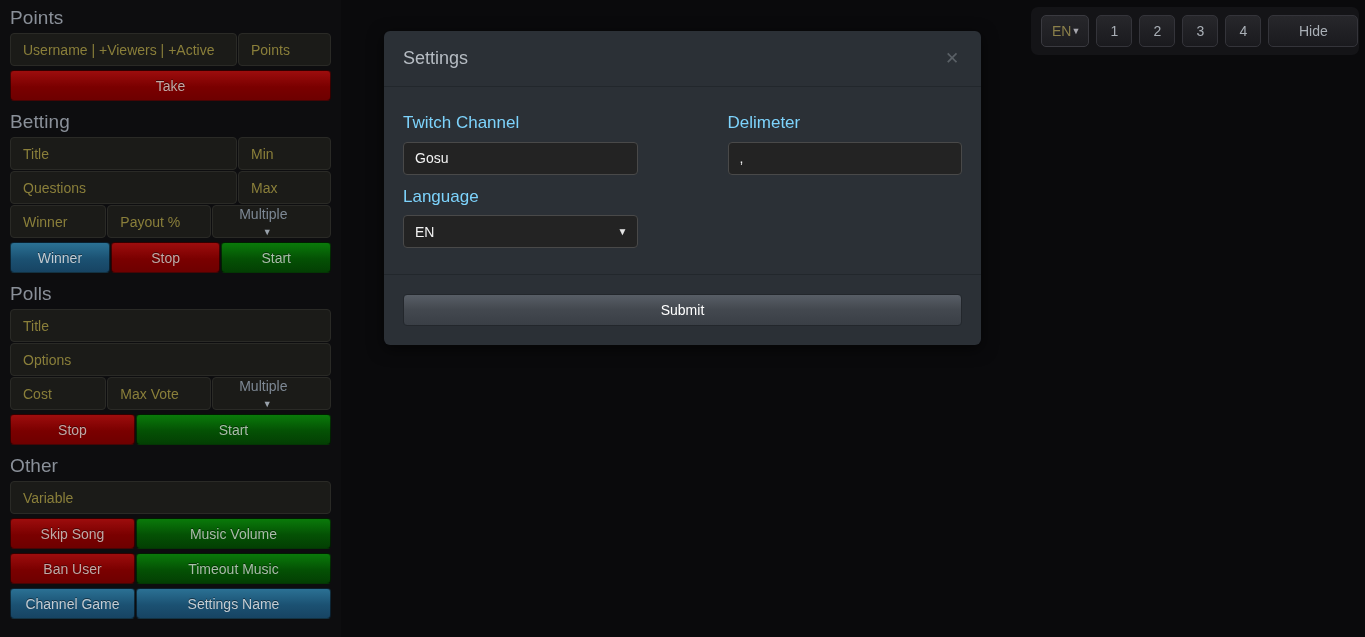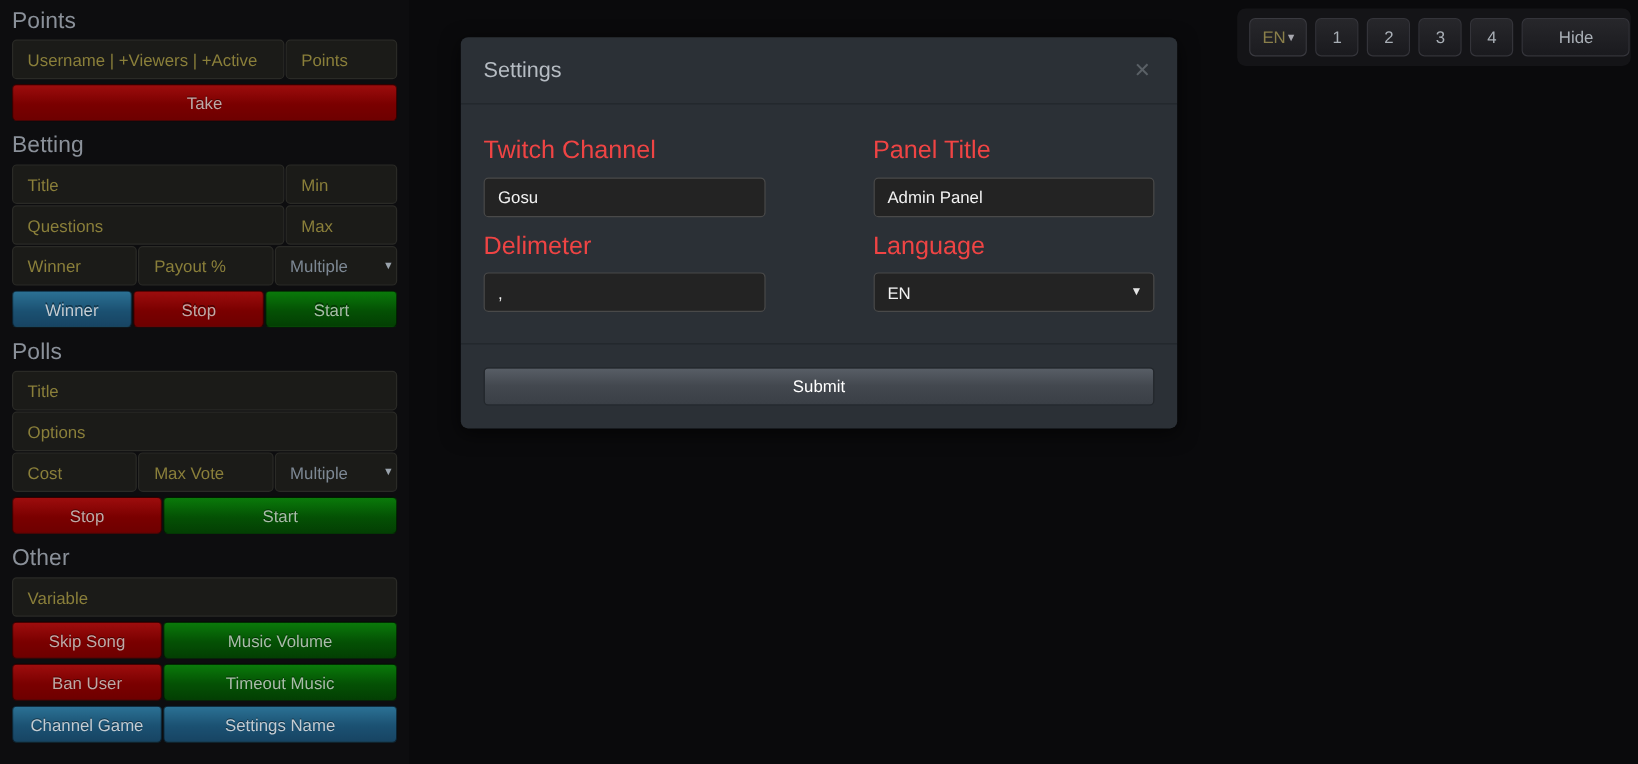--- a/index.html
+++ b/index.html
@@ -50,21 +50,22 @@
     font-size: 14px;
     flex: 1;
     min-width: 0;
     overflow: hidden;
     white-space: nowrap;
   }
 
   .field.sel {
     color: #7d8894;
     justify-content: space-between;
-    padding-right: 2px;
+    padding-right: 28px;
+    flex-direction: column;
   }
   .field.sel .caret {
     color: #9aa3ac;
     font-size: 9px;
     line-height: 1;
     margin-left: 8px;
   }
 
   .btn {
     height: 31px;
@@ -171,22 +172,22 @@
   .modal-body {
     padding: 18px 19px 22px 19px;
     display: grid;
     grid-template-columns: 1fr 1fr;
     column-gap: 90px;
     row-gap: 0;
     border-bottom: 1px solid #22272c;
   }
   .mfield { margin-bottom: 4px; }
   .mlabel {
-    color: #ef4444;
-    font-size: 21px;
+    color: #7dd3fc;
+    font-size: 17px;
     line-height: 1.5;
     padding: 5px 0 6px 0;
   }
   .minput {
     background: #232323;
     border: 1px solid #494949;
     border-radius: 4px;
     height: 33px;
     display: flex;
     align-items: center;
@@ -312,24 +313,20 @@
     <div class="modal-title">Settings</div>
     <div class="modal-close">✕</div>
   </div>
 
   <div class="modal-body">
     <div class="mfield">
       <div class="mlabel">Twitch Channel</div>
       <div class="minput">Gosu</div>
     </div>
 
-    <div class="mfield">
-      <div class="mlabel">Panel Title</div>
-      <div class="minput">Admin Panel</div>
-    </div>
 
     <div class="mfield">
       <div class="mlabel">Delimeter</div>
       <div class="minput">,</div>
     </div>
 
     <div class="mfield">
       <div class="mlabel">Language</div>
       <div class="minput sel">
         <span>EN</span>

